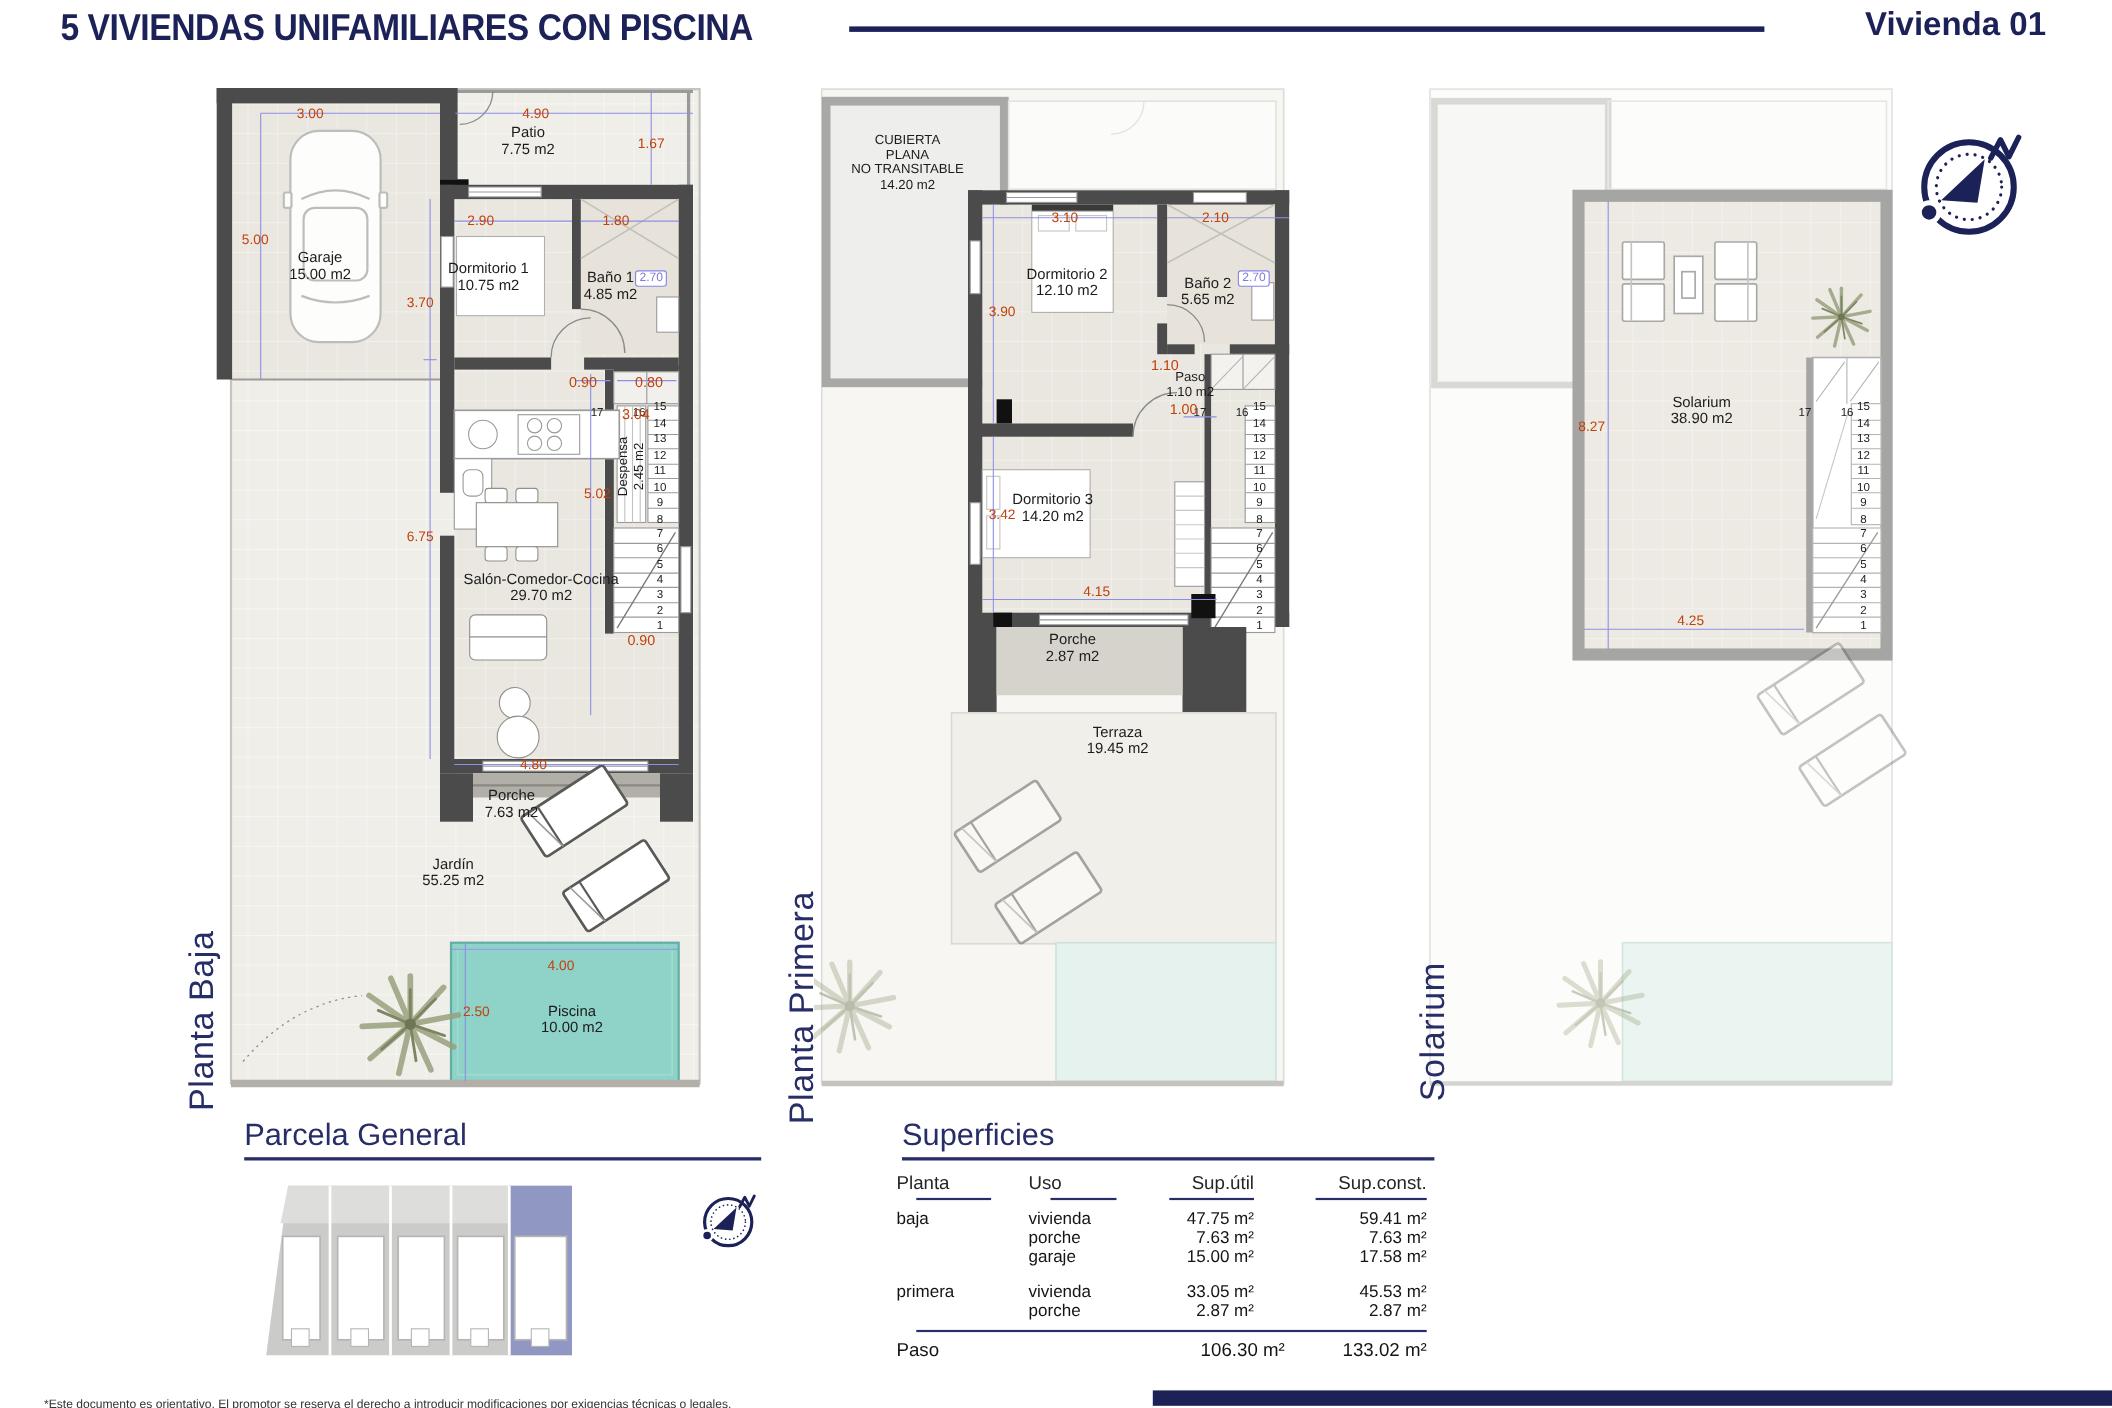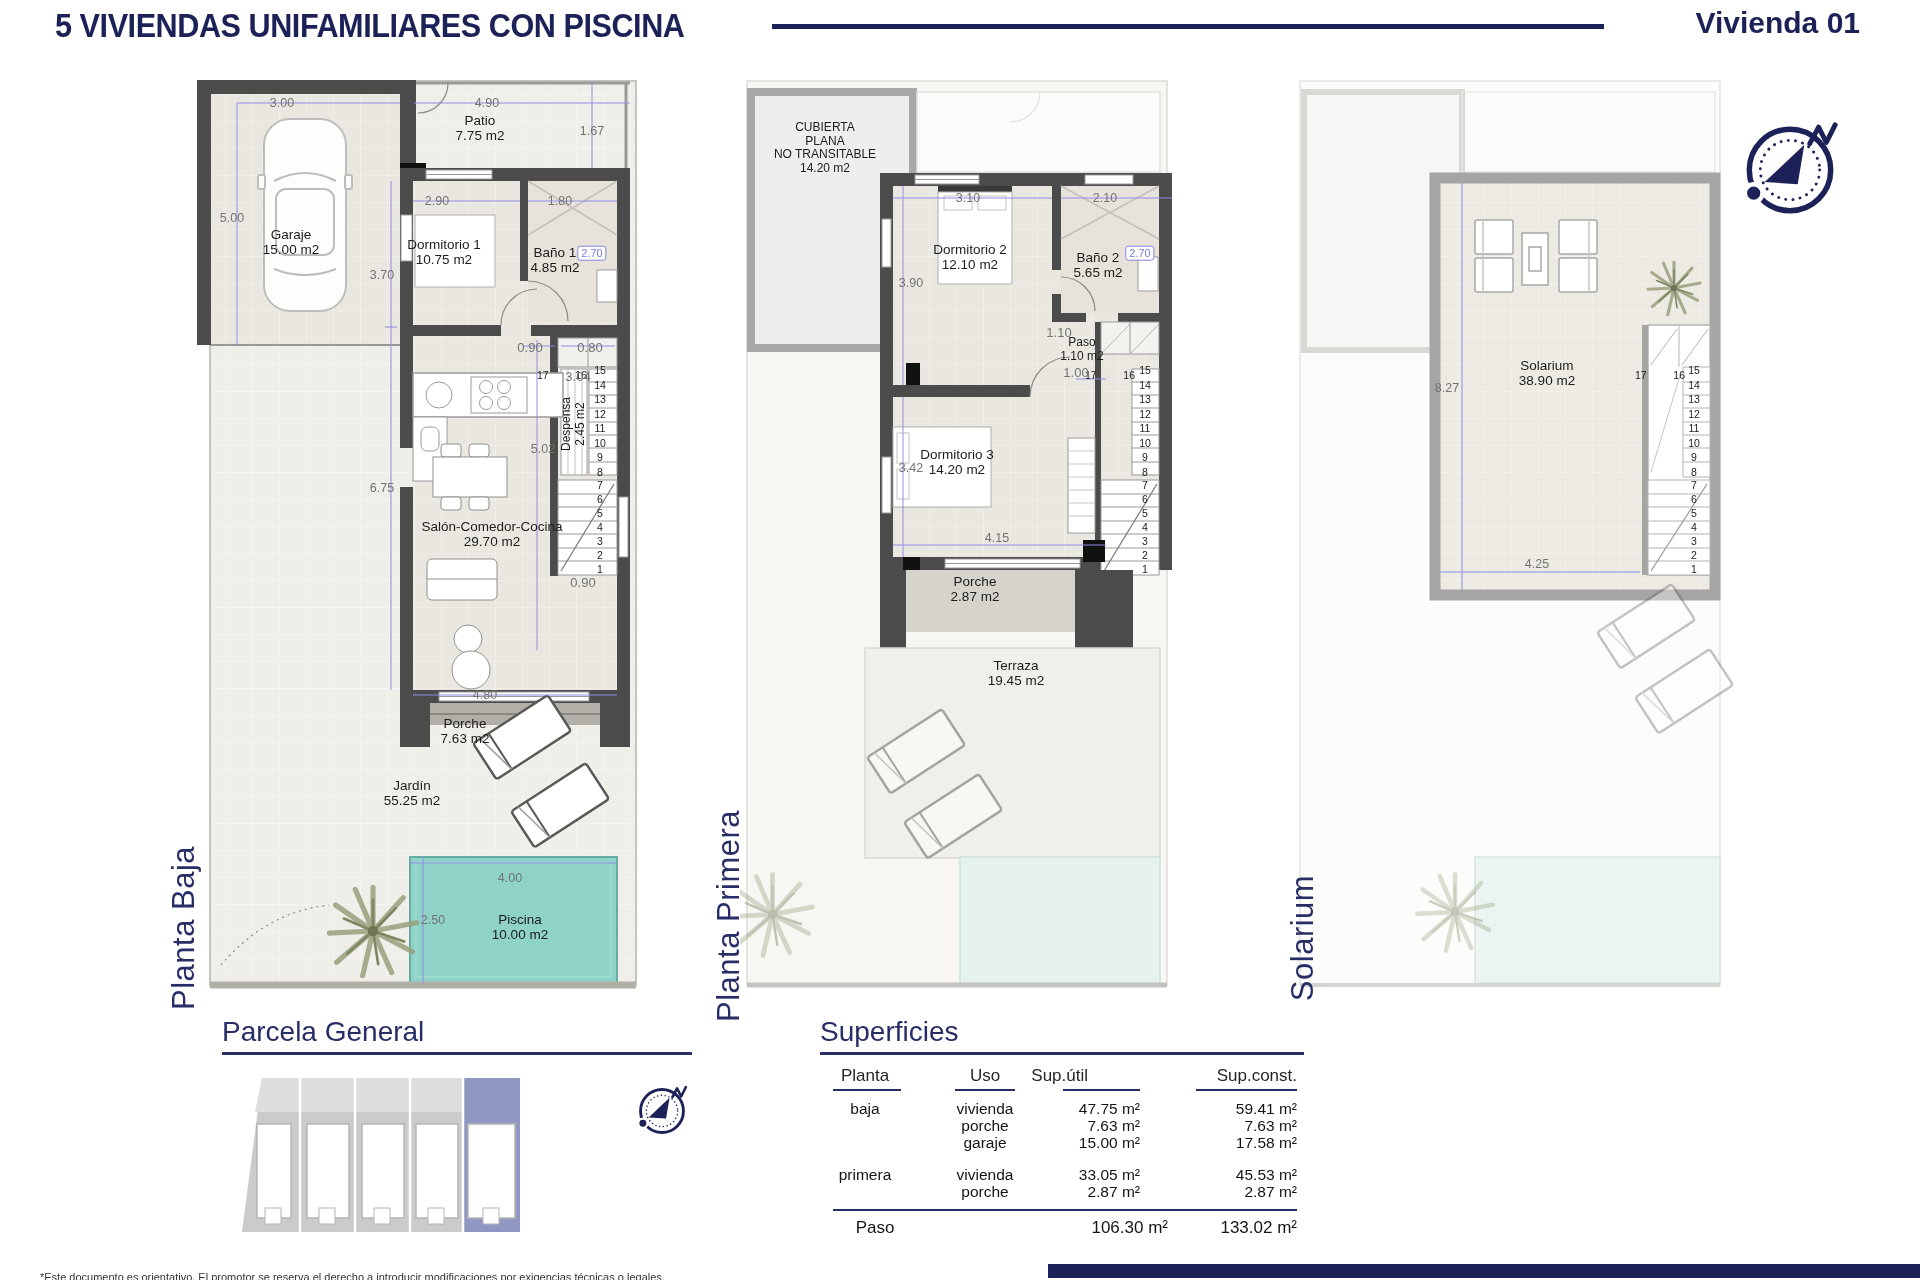--- a/index.html
+++ b/index.html
@@ -6,42 +6,42 @@
   body{width:1920px;height:1280px;position:relative;overflow:hidden;
        font-family:"Liberation Sans",sans-serif;color:#1a1a1a;}
   .abs{position:absolute;}
   .panel{position:absolute;}
   .panel svg{position:absolute;left:0;top:0;}
   
   .ctr{position:absolute;transform:translate(-50%,-50%);text-align:center;
        white-space:pre-line;line-height:1.14;}
   .room{font-size:13.5px;color:#1c1c1c;}
   .room.sm{font-size:12px;}
-  .dim{font-size:12.5px;color:#737373;white-space:nowrap;text-align:right;}
+  .dim{font-size:12.5px;color:#c2410c;white-space:nowrap;text-align:right;}
   .dim.sm{font-size:13px;}
   .dimbox{font-size:11px;color:#7b7be0;border:1.3px solid #8585e2;background:#fff;
           padding:0 3px;border-radius:3px;}
   .vert{transform:translate(-50%,-50%) rotate(-90deg);}
   .stairs-h{position:absolute;display:flex;justify-content:space-between;
             transform:translate(-50%,0);font-size:10.5px;color:#222;margin-top:40px;}
   .stairs-v{position:absolute;display:flex;flex-direction:column;justify-content:space-between;
             align-items:center;transform:translate(-50%,0);font-size:10.5px;color:#222;}
   .vlabel{position:absolute;transform:translate(-50%,-50%) rotate(-90deg);
           font-size:31px;color:#272d66;letter-spacing:.5px;white-space:nowrap;}
   .title{position:absolute;left:55px;top:6px;font-size:34px;font-weight:700;color:#1c2257;
          transform:scaleX(.9);transform-origin:left center;white-space:nowrap;letter-spacing:-.5px;}
   .title-rule{position:absolute;left:772px;top:24px;width:832px;height:5px;background:#1c2257;}
   .unit{position:absolute;left:1560px;top:6px;width:300px;text-align:right;
         font-size:30px;font-weight:700;color:#1c2257;}
   .heading{position:absolute;font-size:28px;color:#272d66;}
   .rule{position:absolute;height:2.5px;background:#272d66;}
   .th{position:absolute;font-size:17px;color:#26262a;}
   .td{position:absolute;font-size:15.5px;color:#141414;}
   .tr-right{text-align:right;}
-  .tc{text-align:center;}
+  .tc{}
   .hrule{position:absolute;height:2px;background:#272d66;}
   .total{font-size:17px;}
   .disclaimer{position:absolute;left:40px;top:1271px;font-size:11px;color:#333;white-space:nowrap;}
   .footer-bar{position:absolute;left:1048px;top:1264px;width:872px;height:14px;background:#1c2257;}
   svg text{font-family:"Liberation Sans",sans-serif;}
 </style>
 </head>
 <body>
 
 <svg width="0" height="0" style="position:absolute">
@@ -545,21 +545,21 @@
 </svg>
 <svg class="abs" style="left:633px;top:1082px" width="58" height="58" viewBox="0 0 58 58">
   <use href="#compass" x="0" y="0" width="58" height="58"></use>
 </svg>
 
 <div class="heading" style="left:820px;top:1016px">Superficies</div>
 <div class="rule" style="left:820px;top:1052px;width:484px"></div>
 
 <div class="th tc" style="left:815px;top:1066px;width:100px">Planta</div>
 <div class="th tc" style="left:935px;top:1066px;width:100px">Uso</div>
-<div class="th tr-right" style="left:988px;top:1066px;width:100px">Sup.útil</div>
+<div class="th tr-right" style="left:1040px;top:1066px;width:100px">Sup.útil</div>
 <div class="th tr-right" style="left:1197px;top:1066px;width:100px">Sup.const.</div>
 <div class="hrule" style="left:833px;top:1089px;width:68px"></div>
 <div class="hrule" style="left:955px;top:1089px;width:60px"></div>
 <div class="hrule" style="left:1063px;top:1089px;width:77px"></div>
 <div class="hrule" style="left:1196px;top:1089px;width:101px"></div>
 
 <div class="td tc" style="left:815px;top:1100px;width:100px">baja</div>
 <div class="td tc" style="left:935px;top:1100px;width:100px">vivienda</div>
 <div class="td tr-right" style="left:1020px;top:1100px;width:120px">47.75 m²</div>
 <div class="td tr-right" style="left:1177px;top:1100px;width:120px">59.41 m²</div>

